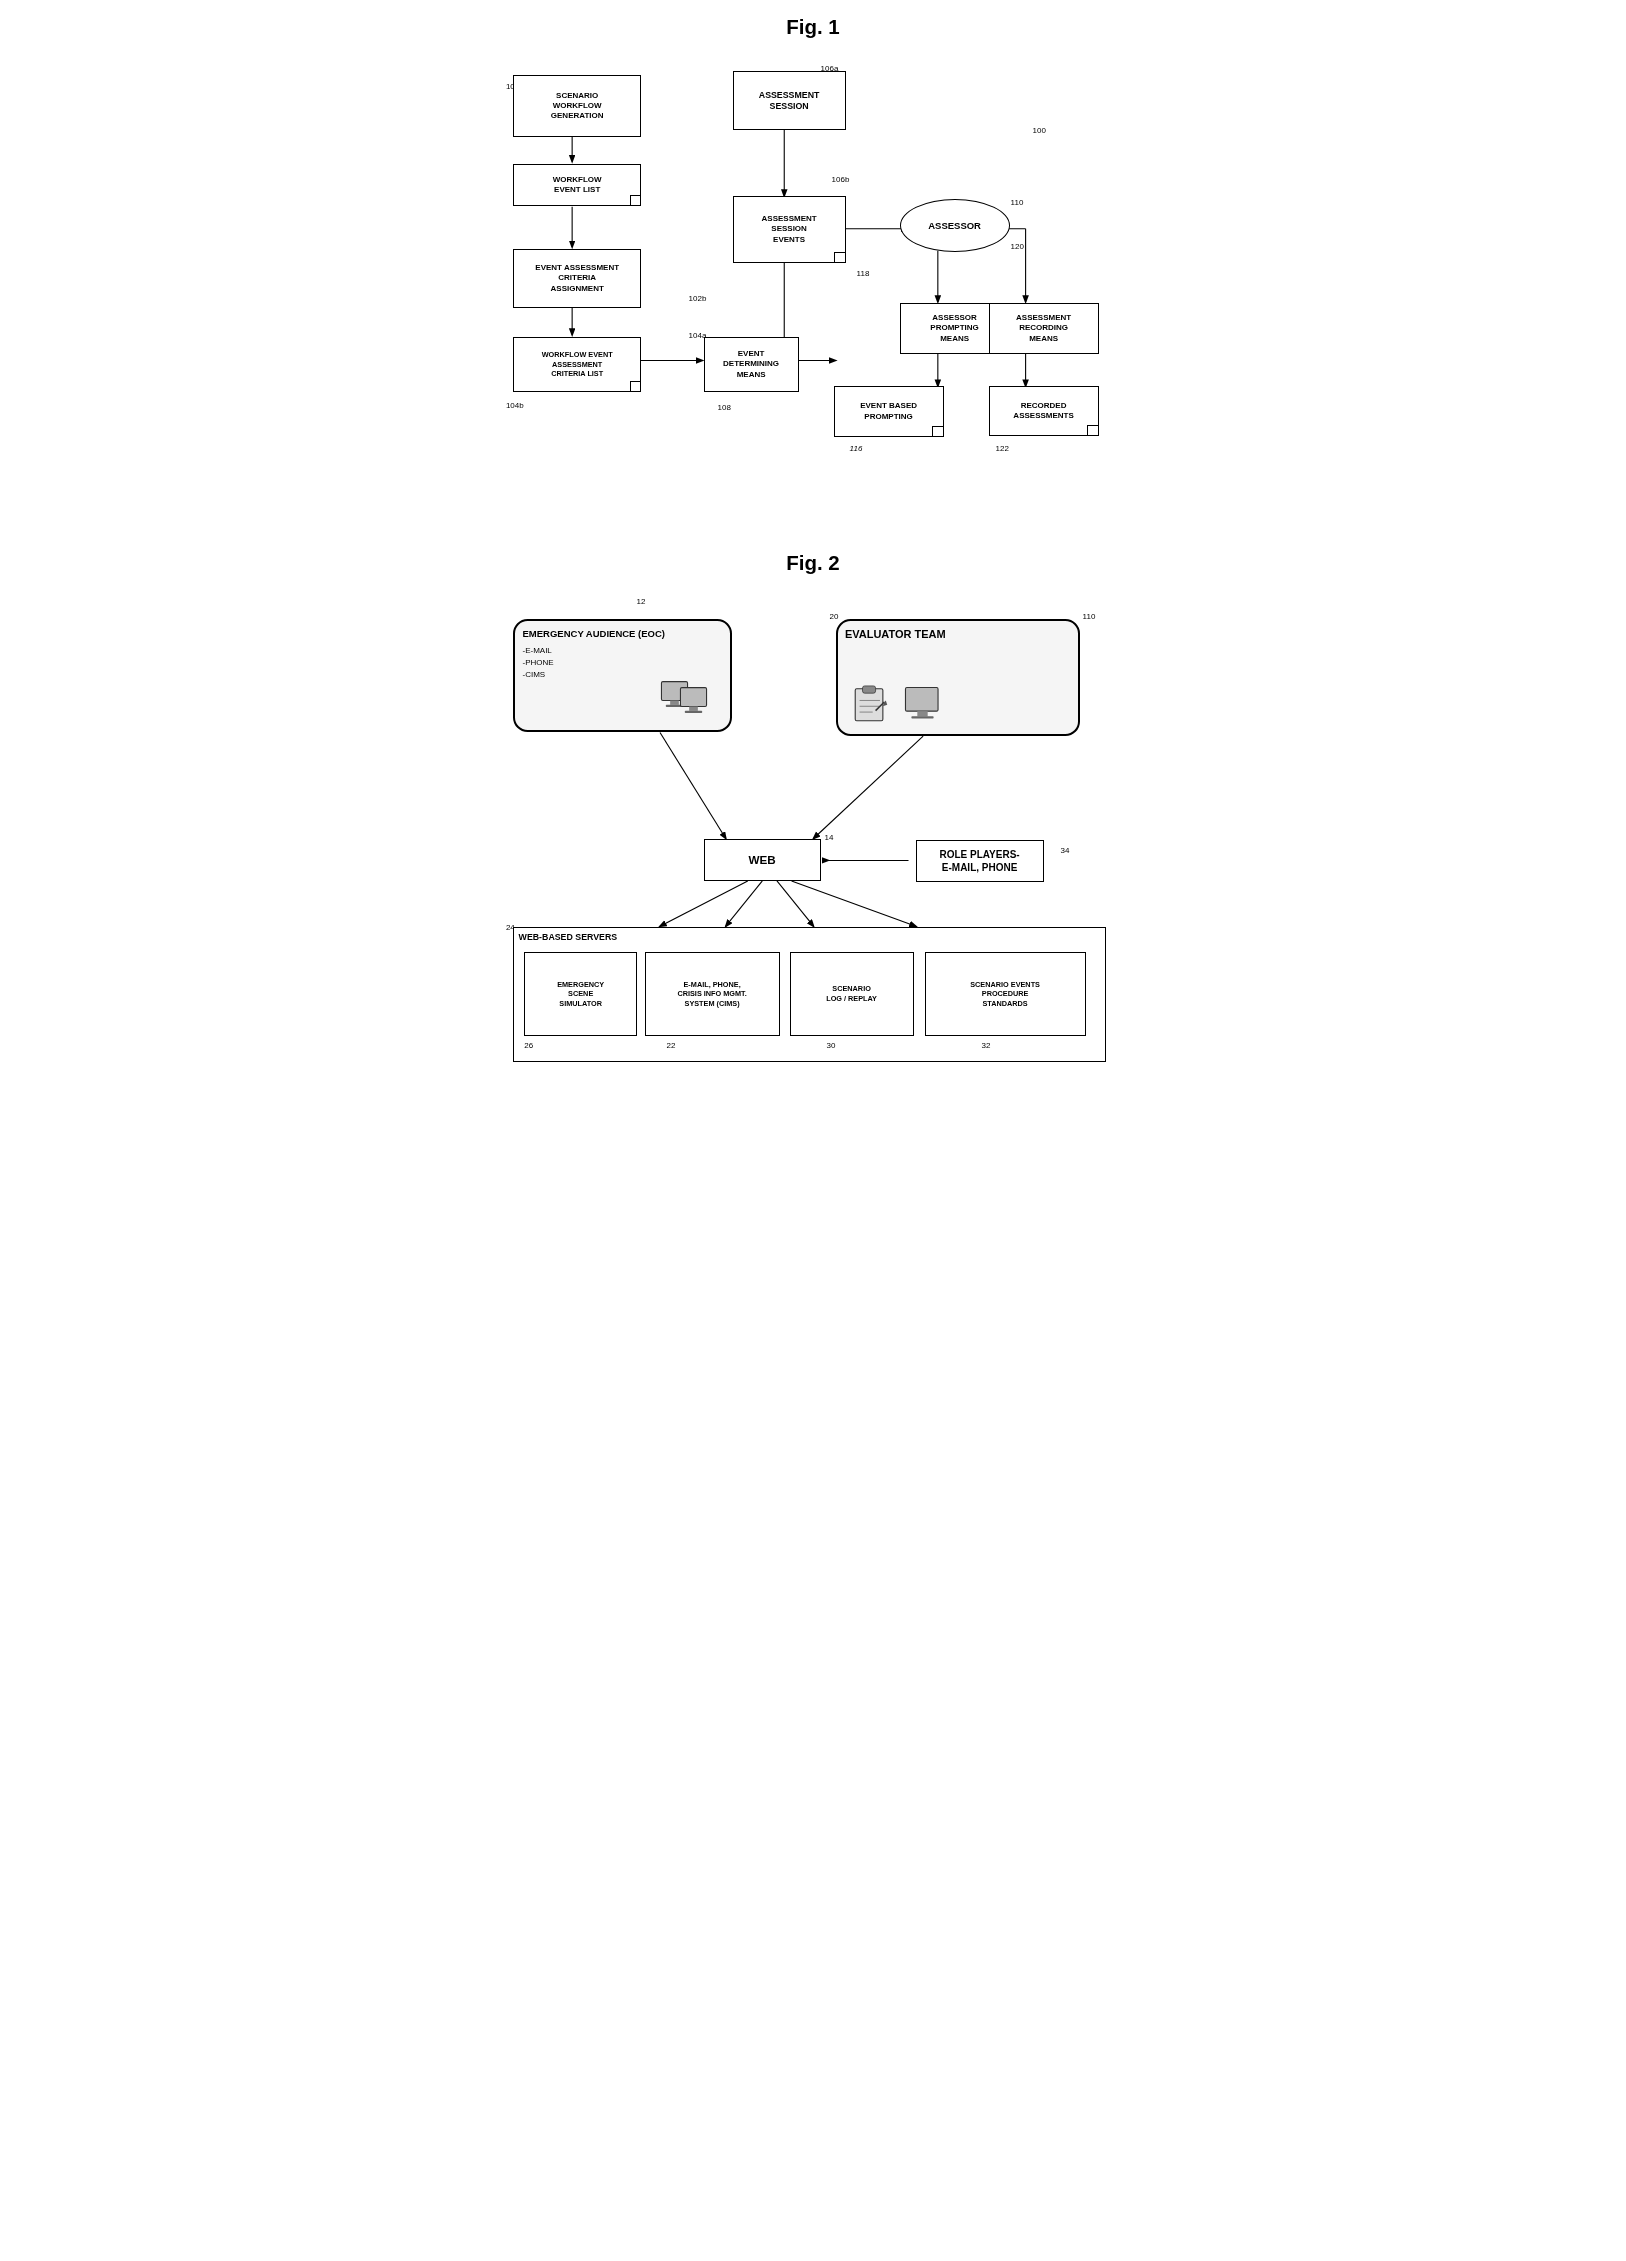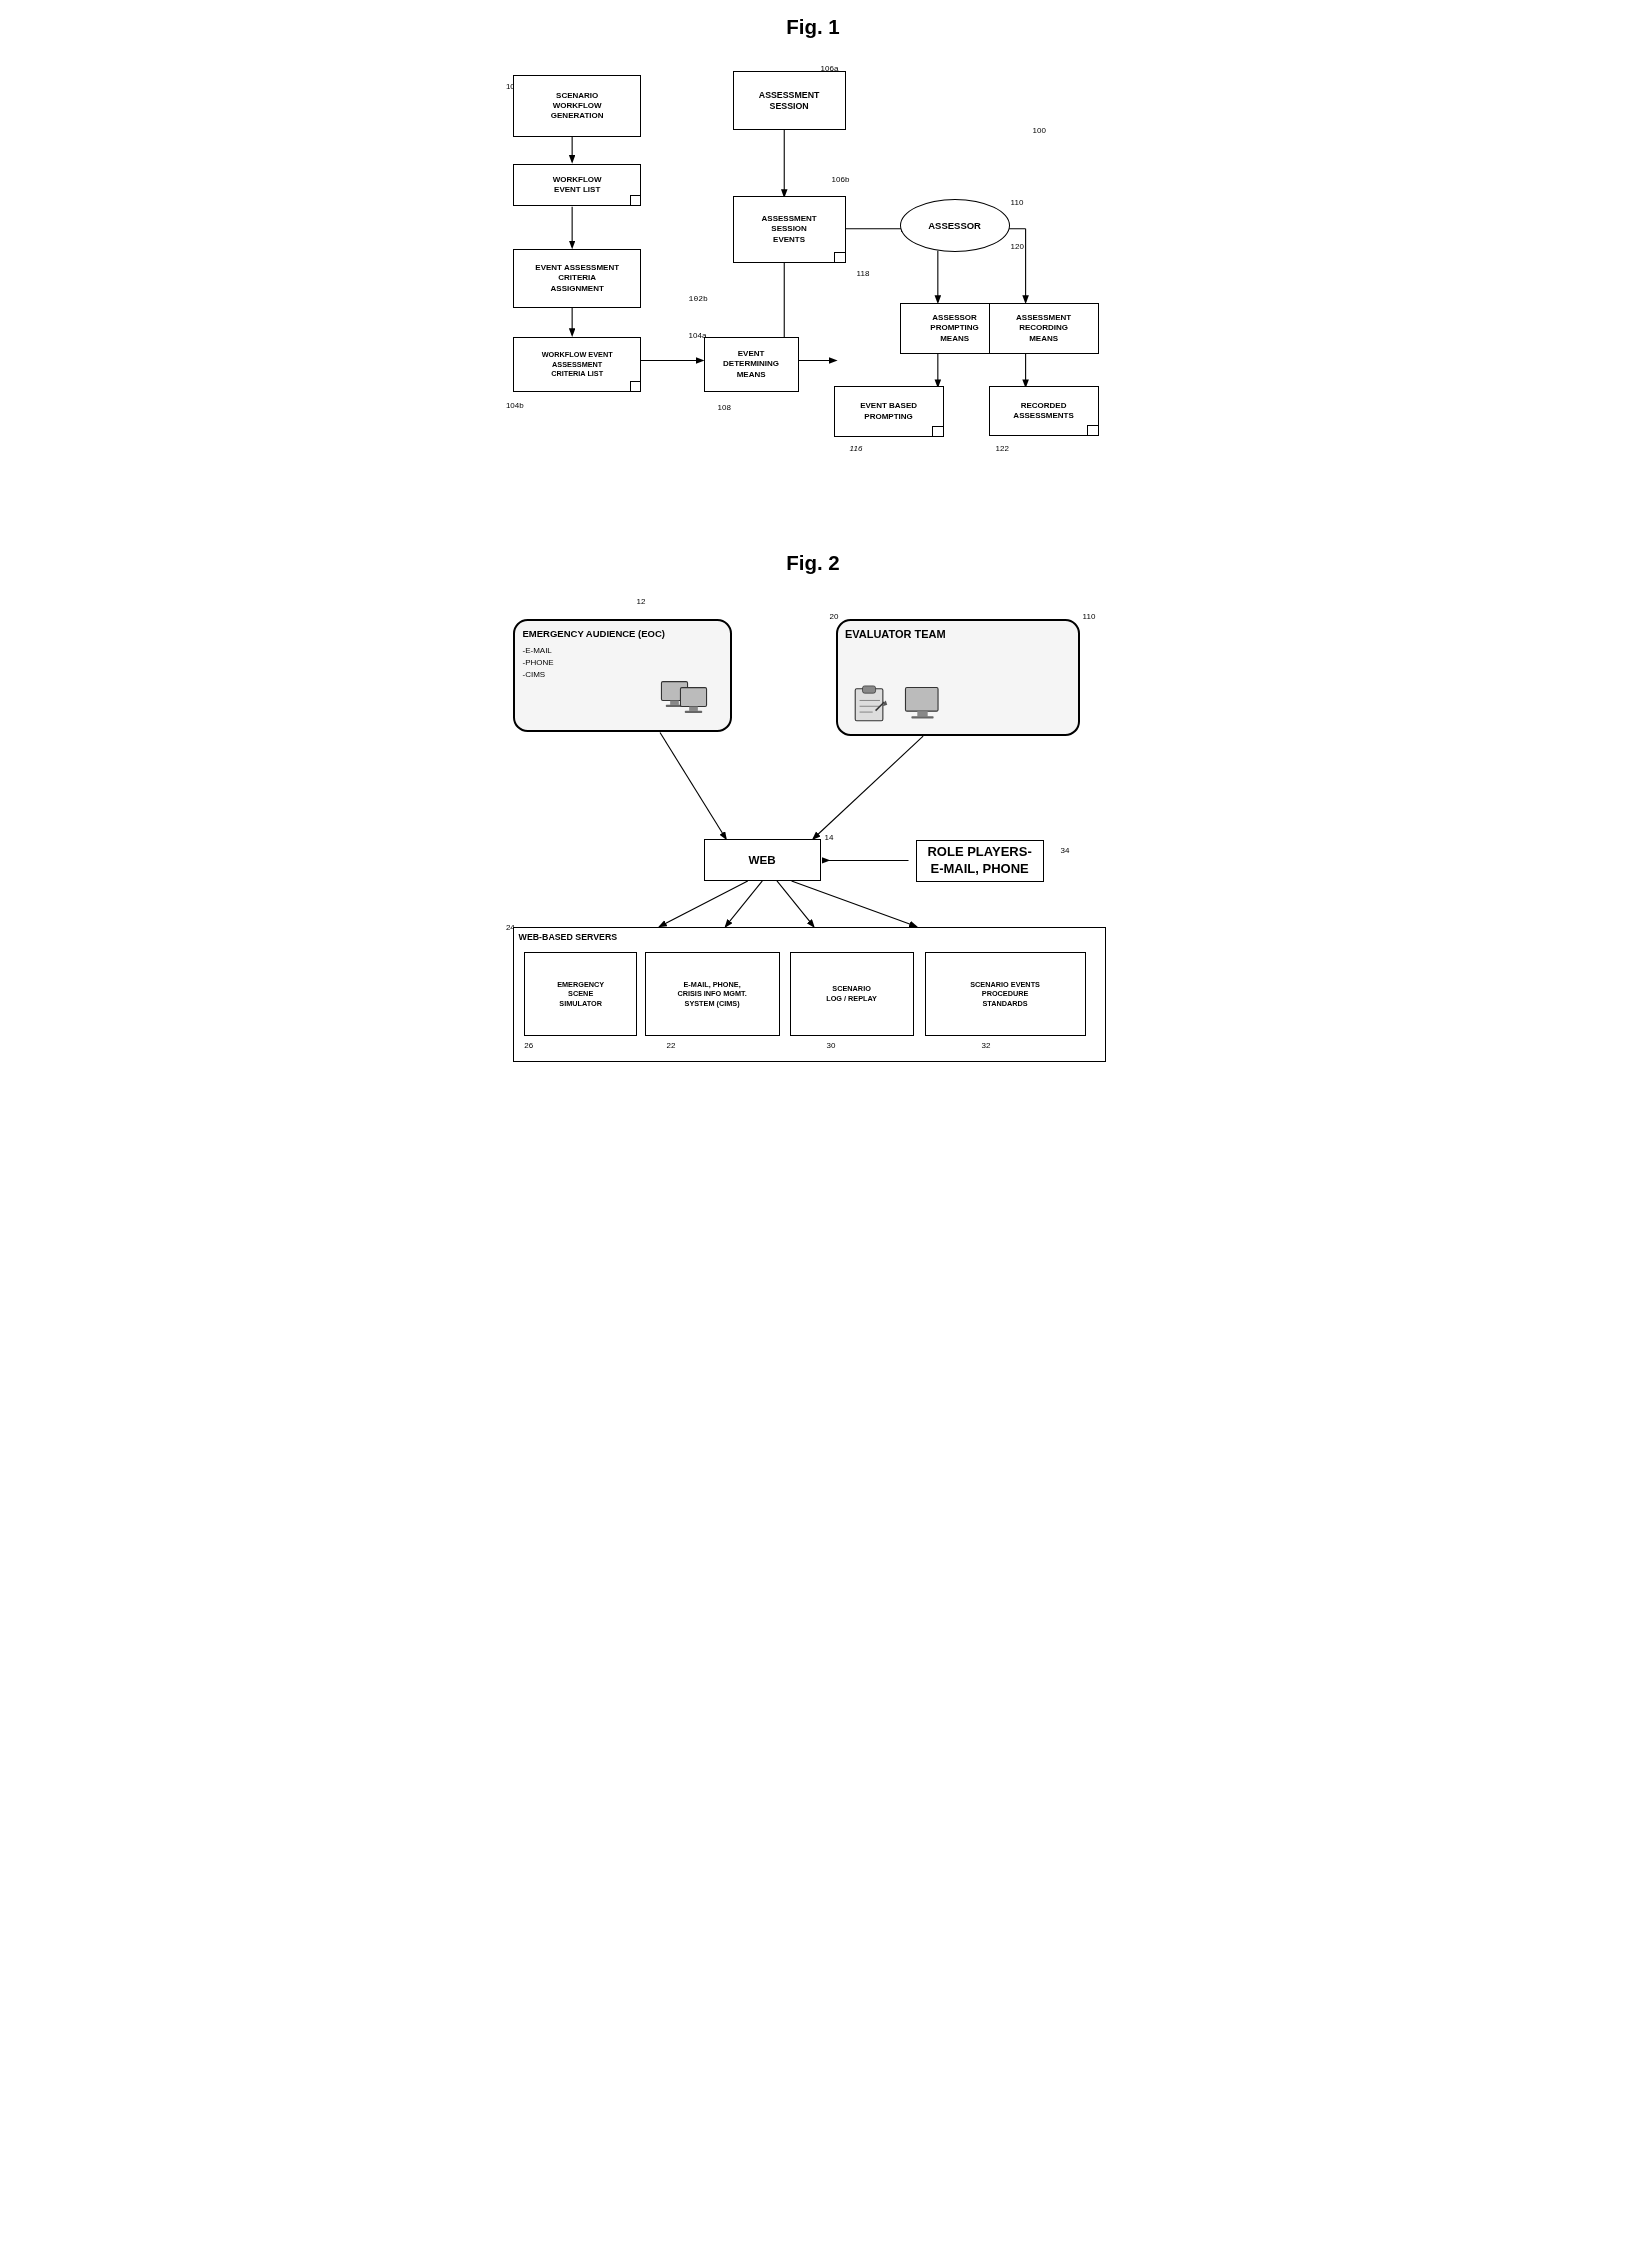--- a/index.html
+++ b/index.html
@@ -210,21 +210,21 @@
 
   <span class="label" style="left:333px; top:122px;">106b</span>
 
   <div class="box" style="left:234px; top:143px; width:113px; height:67px; font-size:8px;">
     <span style="white-space:pre-line;">ASSESSMENT
 SESSION
 EVENTS</span>
     <div class="doc-corner"></div>
   </div>
 
-  <span class="label" style="left:190px; top:241px;font-family:Liberation Mono, monospace;">102b</span>
+  <span class="label" style="left:190px; top:241px;">102b</span>
 
   <span class="label" style="left:190px; top:278px;">104a</span>
 
   <div class="box" style="left:205px; top:284px; width:95px; height:55px; font-size:8px;">
     <span style="white-space:pre-line;">EVENT
 DETERMINING
 MEANS</span>
   </div>
   <span class="label" style="left:219px; top:350px;">108</span>
 
@@ -342,21 +342,21 @@
       </svg>
     </div>
   </div>
 
   <span class="label" style="left:326px; top:243px;">14</span>
   <div class="box2" style="left:205px; top:249px; width:117px; height:42px; font-size:11.7px;">
     <span>WEB</span>
   </div>
 
   <span class="label" style="left:562px; top:256px;">34</span>
-  <div class="box2" style="left:417px; top:250px; width:128px; height:42px; font-size:13px;">
+  <div class="box2" style="left:417px; top:250px; width:128px; height:42px; font-size:10px;">
     <span style="white-space:pre-line;">ROLE PLAYERS-
 E-MAIL, PHONE</span>
   </div>
 
   <span class="label" style="left:7.3px; top:333px;">24</span>
 
   <div class="box2" style="left:14.6px; top:337px; width:593px; height:135px; font-size:8px; align-items:flex-start; justify-content:flex-start; padding:4.4px;">
     <span style="font-weight:bold; font-size:8.8px; display:block; margin-bottom:5.9px;">WEB-BASED SERVERS</span>
   </div>
 

